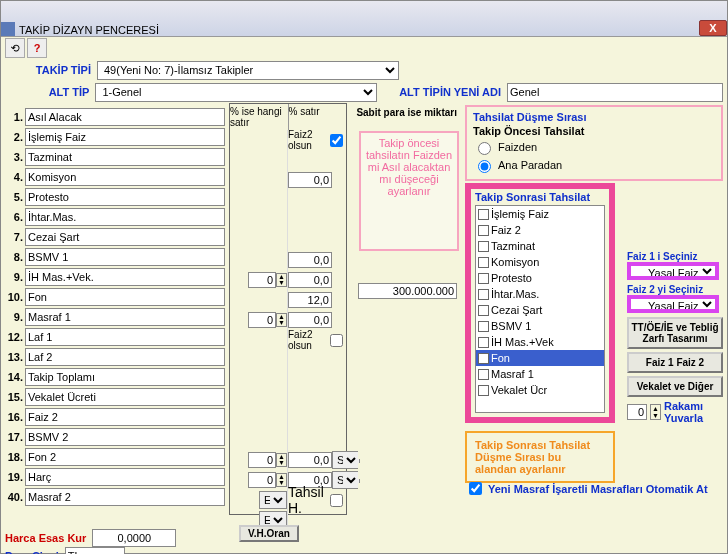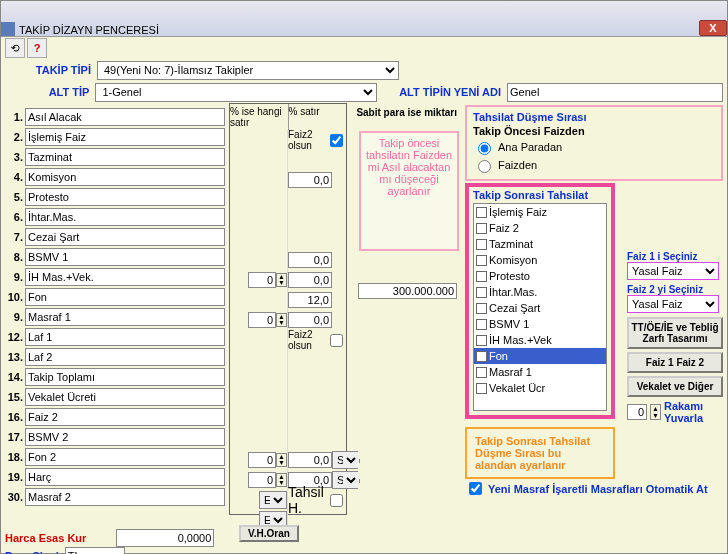--- a/index.html
+++ b/index.html
@@ -28,31 +28,31 @@
   .col-sabit { position:absolute; left:348px; top:0; width:108px; }
   .col-sabit .hd { text-align:right; font-weight:bold; height:18px; padding-top:4px; font-size:10px; }
   .col-sabit .cell { height:20px; display:flex; align-items:center;margin-left:9px; }
   .col-sabit .cell input { width:100%; height:16px; text-align:right; border:1px solid #888; }
   .pink-note { position:absolute; left:358px; top:28px; width:100px; height:120px; border:2px solid #f7a5c0; color:#f26aa0; background:rgba(255,255,255,0.4); padding:4px; text-align:center; font-size:11px; }
   .right { position:absolute; left:464px; top:2px; width:258px; }
   .grp1 { border:2px solid #f7a5c0; padding:4px 6px 6px 6px; margin-bottom:2px; }
   .grp1 .t1 { color:#1030cc; font-weight:bold; }
   .grp1 .t2 { font-weight:bold; margin-top:2px; }
   .radio-row { display:flex; align-items:center; gap:4px; margin-top:2px; }
-  .grp2 { border:4px solid #ec4899; padding:2px 4px 4px 4px; position:relative; width:150px; }
+  .grp2 { border:6px solid #ec4899; padding:2px 4px 4px 4px; position:relative; width:150px; }
   .grp2 .t { color:#1030cc; font-weight:bold; }
   .listbox { border:1px solid #888; background:#fff; height:208px; overflow:hidden; margin-top:2px; font-family:"Courier New",monospace; font-size:11px; }
   .listbox .li { display:flex; align-items:center; height:16px; padding:0 2px; gap:2px; }
   .listbox .li .cb { width:11px; height:11px; border:1px solid #666; background:#fff; }
   .listbox .li .tx { flex:1; white-space:nowrap; }
   .listbox .li.sel { background:#3a5fcd; color:#fff; }
   .orange-note { border:2px solid #f6a62a; color:#f08b1c; font-weight:bold; padding:6px 8px; margin-top:8px; width:150px; font-size:11px; }
   .far-right { position:absolute; left:626px; top:148px; width:96px; }
   .fr-lbl { color:#1030cc; font-weight:bold; font-size:10px; }
-  .fr-sel { width:92px; height:18px; border:1px solid #d946ef; background:#fff; margin-bottom:4px; }
+  .fr-sel { width:92px; height:18px; border:4px solid #d946ef; background:#fff; margin-bottom:4px;padding-left:13px; }
   .btn3d { background:#e8e8e0; border:2px outset #ccc; text-align:center; padding:3px 2px; margin-bottom:3px; font-weight:bold; font-size:10px; }
   .bottom { position:absolute; left:4px; bottom:4px; display:flex; align-items:center; gap:6px; }
   .bottom .lbl { font-weight:bold; }
   .bottom input { border:1px solid #888; height:18px; }
   .vho { position:absolute; left:238px; bottom:4px; }
   .chk-row { display:flex; align-items:center; gap:3px; margin-top:2px; font-size:10px; }
   select.tiny { width:28px; height:18px; border:1px solid #888; }
 </style>
 </head>
 <body>
@@ -159,21 +159,21 @@
         </div>
         <div class="grid-row">
           <div class="num">18.</div>
           <input value="Fon 2" style="">
         </div>
         <div class="grid-row">
           <div class="num">19.</div>
           <input value="Harç" style="">
         </div>
         <div class="grid-row">
-          <div class="num">30.</div>
+          <div class="num">40.</div>
           <input value="Masraf 2" style="">
         </div>
       </div>
 
     <div class="col-mid">
       <div class="hd">
         <div style="border-right:1px solid #999">% ise hangi satır</div>
         <div>% satır</div>
       </div>
       <div id="mid-rows">
@@ -365,28 +365,28 @@
             <input style="background: rgb(245, 245, 220); border: none;">
           </div>
         </div>
     </div>
 
     <div class="pink-note">Takip öncesi tahsilatın Faizden mi Asıl alacaktan mı düşeceği ayarlanır</div>
 
     <div class="right">
       <div class="grp1">
         <div class="t1">Tahsilat Düşme Sırası</div>
-        <div class="t2">Takip Öncesi Faizden</div>
+        <div class="t2">Takip Öncesi Tahsilat</div>
+        <div class="radio-row">
+            <input type="radio" style="">
+            <span>Faizden</span>
+          </div>
         <div class="radio-row">
             <input type="radio" checked="" style="">
             <span>Ana Paradan</span>
-          </div>
-        <div class="radio-row">
-            <input type="radio" style="">
-            <span>Faizden</span>
           </div>
       </div>
 
       <div class="grp2">
         <div class="t">Takip Sonrasi Tahsilat</div>
         <div class="listbox" id="listbox">
             <div class="li">
               <span class="cb"></span>
               <span class="tx">İşlemiş Faiz</span>
             </div>
@@ -459,20 +459,20 @@
     <div style="position:absolute;left:464px;top:374px;width:258px" class="chk-row">
       <input type="checkbox" checked="" style="">
       <span class="col-blue lbl-bold">Yeni Masraf İşaretli Masrafları Otomatik At</span>
     </div>
 
     <div class="bottom">
       <span class="lbl col-blue lbl-bold">Para Cinsi</span>
       <input style="width: 60px;" value="TL">
     </div>
     <div style="position:absolute;left:4px;bottom:-14px"></div>
-    <div style="position:absolute;left:4px;top:426px;display:flex;align-items:center;">
+    <div style="position:absolute;left:4px;top:426px;display:flex;align-items:center;gap:6px">
       <span class="col-red lbl-bold">Harca Esas Kur</span>
-      <input style="width: 98px; text-align: right; border: 1px solid rgb(136, 136, 136); height: 18px; margin-left: 30px;" value="0,0000">
+      <input style="width: 84px; text-align: center; border: 1px solid rgb(136, 136, 136); height: 18px;" value="0,0000">
     </div>
     <div class="vho btn3d" style="bottom:auto;top:422px;width:60px;padding:1px">V.H.Oran</div>
 
   </div>
 </div>
 
 </body></html>

